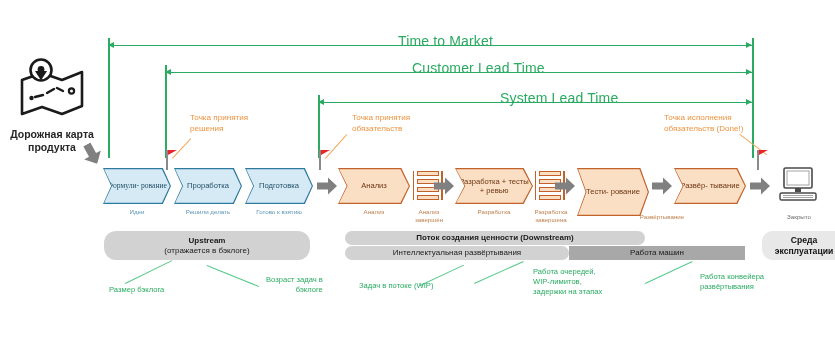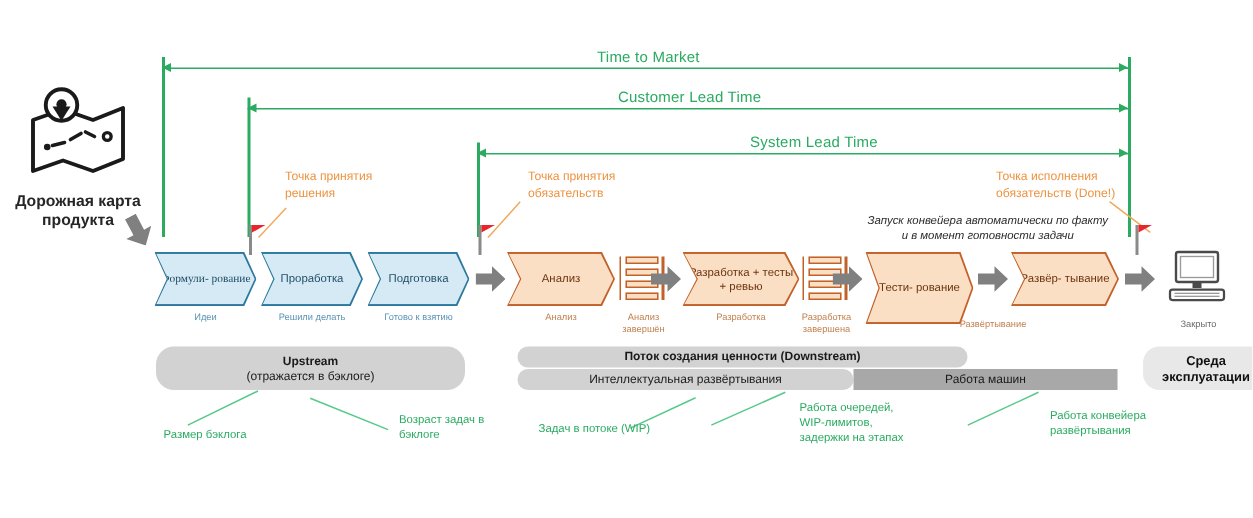--- a/index.html
+++ b/index.html
@@ -10,21 +10,21 @@
 
   
   #roadmap-icon{left:16px;top:58px;width:72px;height:62px;}
   #roadmap-label{left:4px;top:128px;width:96px;text-align:center;font-size:10.5px;
       font-weight:bold;color:#262626;line-height:12.5px;}
 
   
   .gline{background:#2aab61;}
   .gvert{width:1.6px;}
   .ghoriz{height:1.4px;}
-  .glabel{font-size:10px;color:#2aab61;letter-spacing:.15px;white-space:nowrap;}
+  .glabel{font-size:14px;color:#2aab61;letter-spacing:.15px;white-space:nowrap;}
 
   .arrow-l,.arrow-r{width:0;height:0;border-top:3.6px solid transparent;
       border-bottom:3.6px solid transparent;}
   .arrow-l{border-right:6.5px solid #2aab61;}
   .arrow-r{border-left:6.5px solid #2aab61;}
 
   
   .anno{font-size:8.1px;color:#ed9340;line-height:10.5px;white-space:pre-line;}
   .anno-ital{font-size:7.6px;color:#2b2b2b;font-style:italic;line-height:10px;
       text-align:center;white-space:pre-line;}
@@ -143,22 +143,20 @@
   <div class="leader" style="left:325px;top:158px;width:32px;transform:rotate(-48deg);"></div>
   <div class="abs flagpole" style="left:319px;top:150px;height:20px;"></div>
   <div class="abs flagcloth" style="left:321px;top:150px;"></div>
 
   <div class="abs anno" style="left:664px;top:113px;text-align:left;">Точка исполнения
 обязательств (Done!)</div>
   <div class="leader" style="left:740px;top:134px;width:34px;transform:rotate(37deg);"></div>
   <div class="abs flagpole" style="left:757px;top:150px;height:20px;"></div>
   <div class="abs flagcloth" style="left:759px;top:150px;"></div>
 
-  <div class="abs anno-ital" style="left:571px;top:142px;width:175px;">Запуск конвейера автоматически по факту
-и в момент готовности задачи</div>
 
   <div class="abs chev-blue-wrap" style="left:103px;top:168px;width:68px;height:36px;">
     <div class="chev chev-blue" style="width:100%;height:100%;font-family:Liberation Serif, serif;">
       <span>Формули-
 рование</span>
     </div>
   </div>
   <div class="abs stage-sub sub-blue" style="left:103px;top:208px;width:68px;">Идеи</div>
 
   <div class="abs chev-blue-wrap" style="left:174px;top:168px;width:68px;height:36px;">
@@ -270,21 +268,21 @@
     <span>Работа машин</span>
   </div>
 
   <div class="abs envbox" style="left:762px;top:231px;width:84px;height:29px;white-space:pre-line;border-radius:11px;">Среда
 эксплуатации</div>
 
   <div class="cline" style="left:125px;top:283px;width:52px;transform:rotate(-26deg);"></div>
   <div class="abs callout" style="left:109px;top:285px;">Размер бэклога</div>
 
   <div class="cline" style="left:207px;top:265px;width:56px;transform:rotate(22deg);"></div>
-  <div class="abs callout" style="left:266px;top:275px;">Возраст задач в
+  <div class="abs callout" style="left:266px;top:275px;text-align:right;">Возраст задач в
 бэклоге</div>
 
   <div class="cline" style="left:420px;top:285px;width:48px;transform:rotate(-25deg);"></div>
   <div class="abs callout" style="left:359px;top:281px;">Задач в потоке (WIP)</div>
 
   <div class="cline" style="left:474px;top:283px;width:54px;transform:rotate(-24deg);"></div>
   <div class="abs callout" style="left:533px;top:267px;">Работа очередей,
 WIP-лимитов,
 задержки на этапах</div>
 

